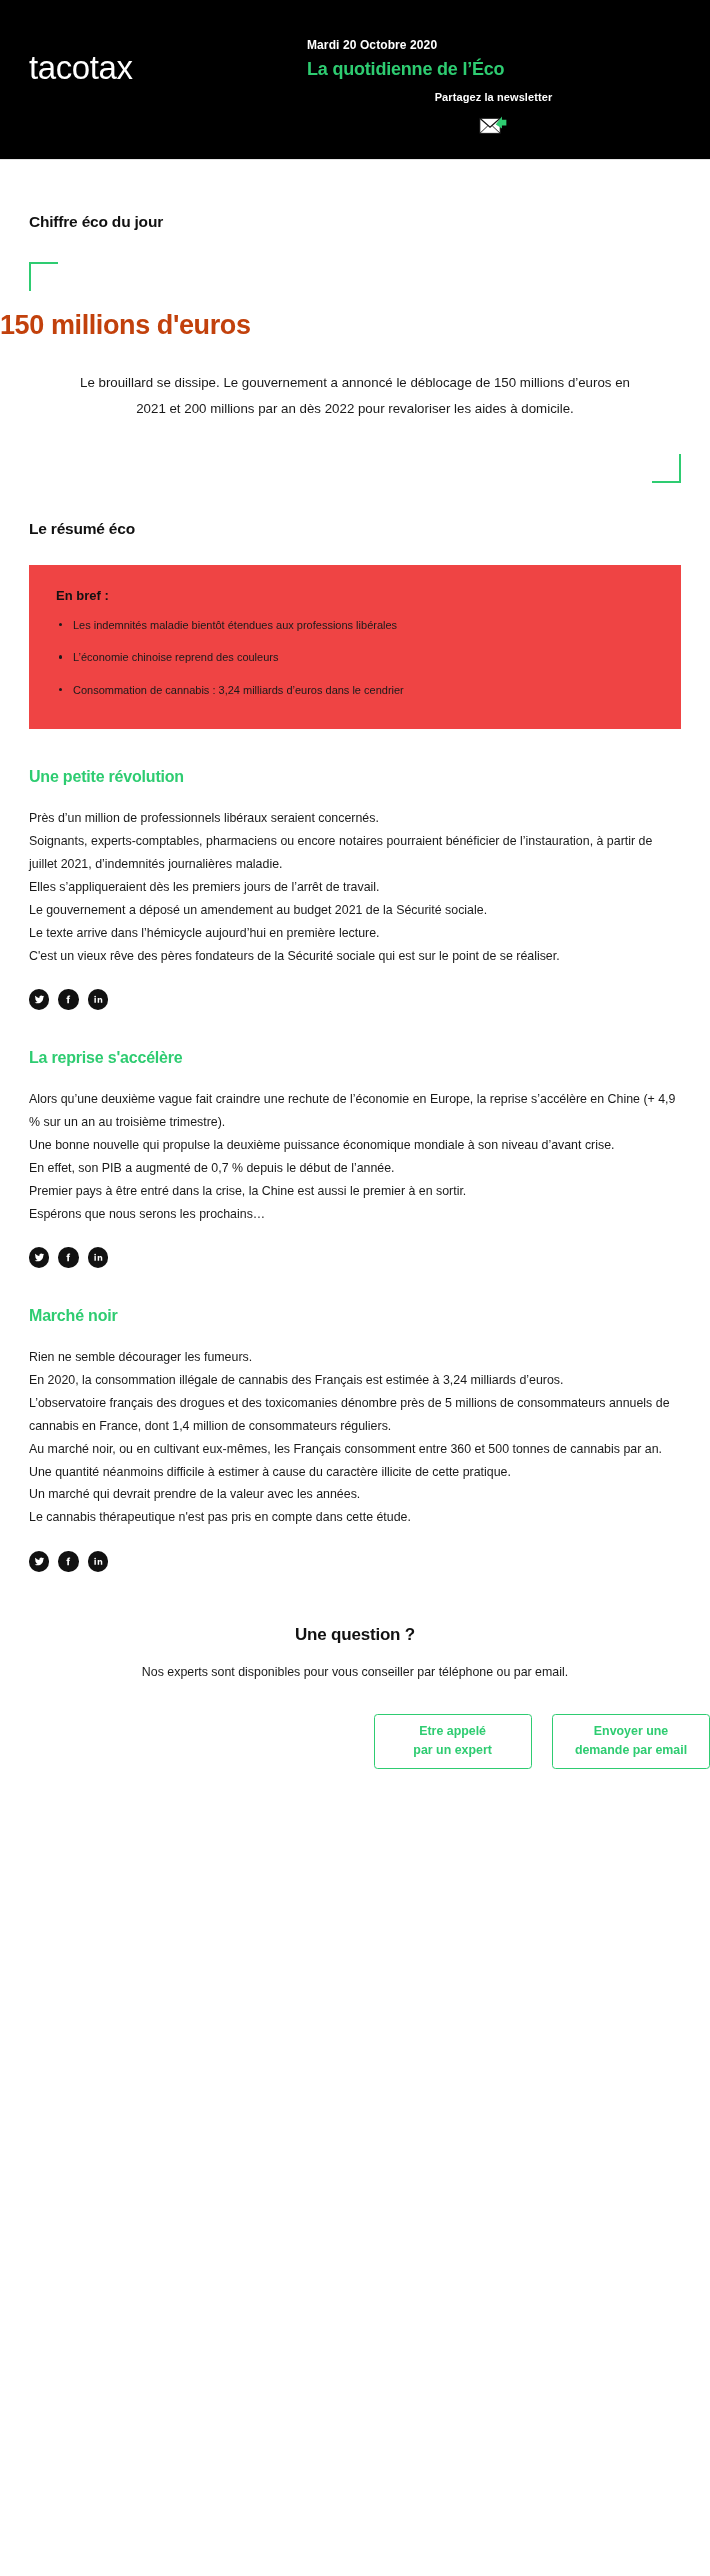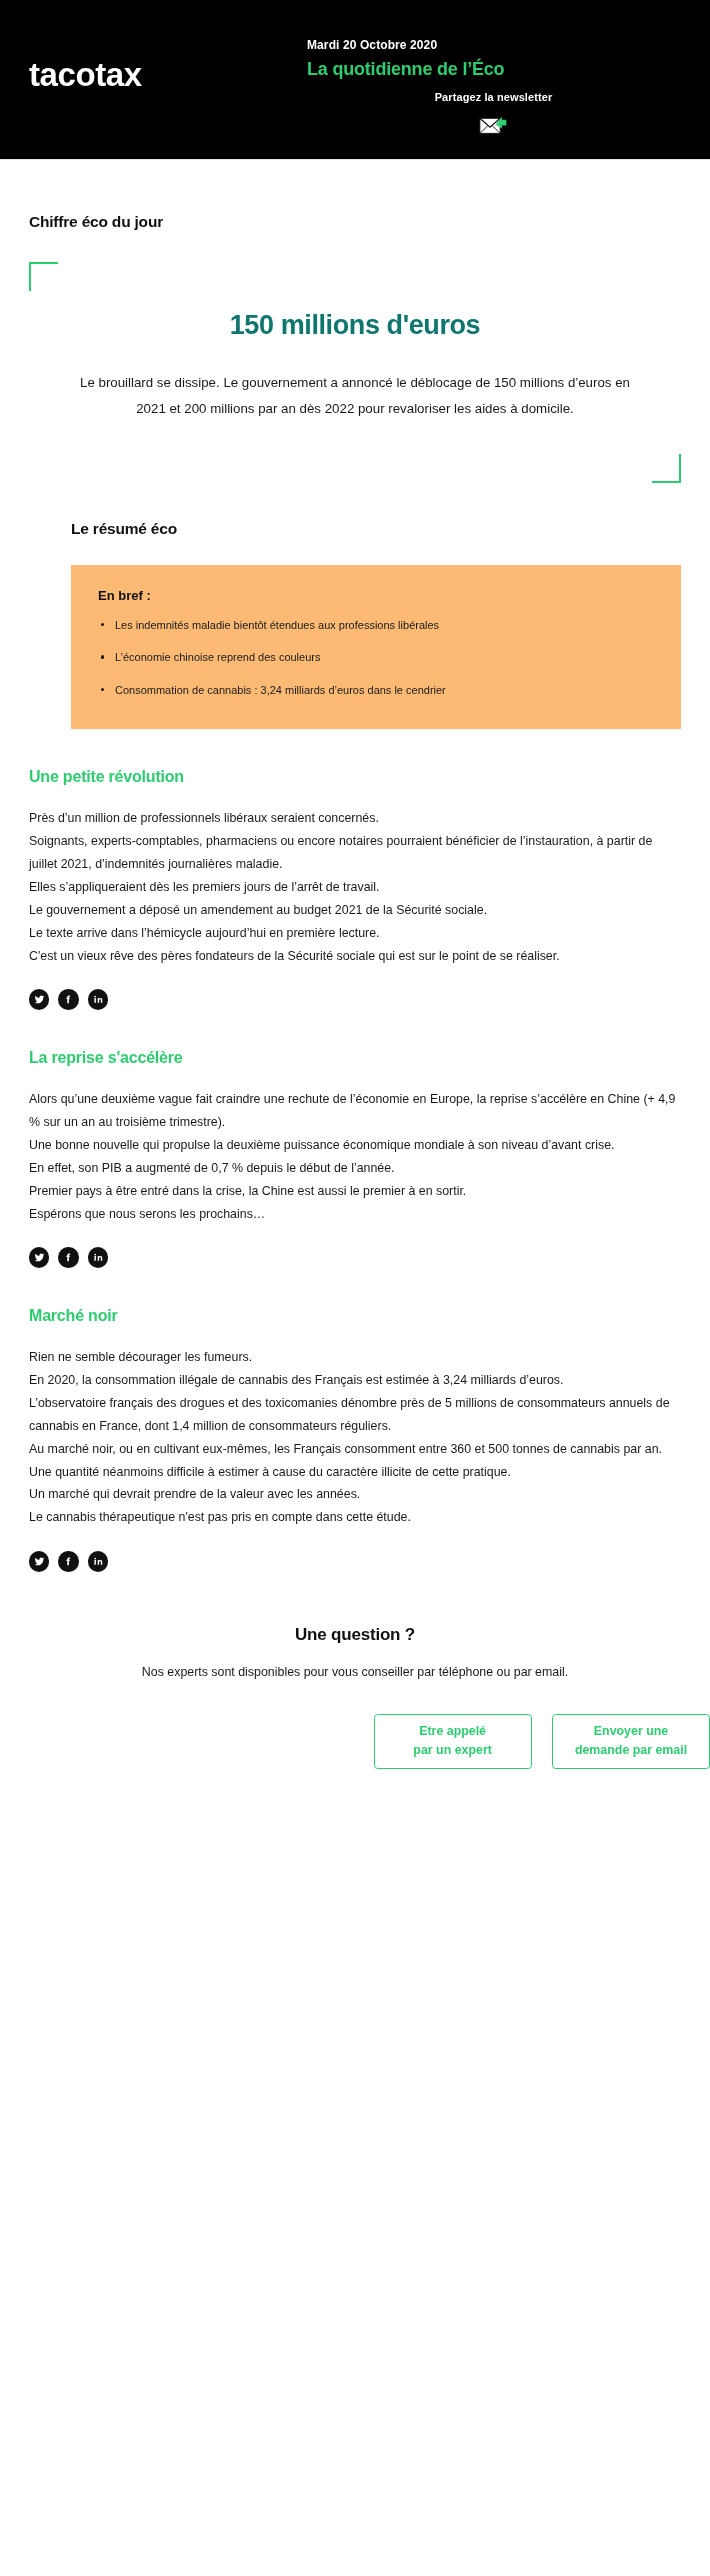--- a/index.html
+++ b/index.html
@@ -24,24 +24,24 @@
   .masthead {
     background: #000000;
     height: 160px;
     position: relative;
     box-sizing: border-box;
     border-bottom: 0.9px solid #e6e6e6;
   }
   .logo {
     position: absolute;
     left: 29px;
-    top: 58px;
+    top: 51px;
     color: #ffffff;
     font-size: 33px;
-    font-weight: 700;
+    font-weight: 400;
     letter-spacing: -0.4px;
     line-height: 1;
   }
   .masthead-right {
     position: absolute;
     right: 30px;
     top: 37px;
     text-align: left;
     width: 373px;
   }
@@ -101,24 +101,24 @@
     margin-top: 31px;
   }
   .bracket-tl {
     width: 29px;
     height: 29px;
     border-left: 2.7px solid #2ecc71;
     border-top: 2.7px solid #2ecc71;
     box-sizing: border-box;
   }
   .hero-figure {
-    text-align: center;
+    text-align: left;
     font-size: 27px;
     font-weight: 700;
-    color: #0f766e;
+    color: #c2410c;
     margin-top: 18.6px;
     letter-spacing: -0.4px;
   }
   .hero-body {
     margin: 29px auto 0 auto;
     width: 568px;
     text-align: center;
     font-size: 13.3px;
     line-height: 2.0;
     color: #1a1a1a;
@@ -131,24 +131,24 @@
   }
   .bracket-br {
     width: 29px;
     height: 29px;
     border-right: 2.7px solid #2ecc71;
     border-bottom: 2.7px solid #2ecc71;
     box-sizing: border-box;
   }
 
   
-  .resume-wrap { margin-top: 37px; padding-left: 42px; }
+  .resume-wrap { margin-top: 37px; }
   .enbref-box {
     margin: 27px 29px 0 29px;
-    background: #fdba74;
+    background: #ef4444;
     padding: 23px 27px 27px 27px;
     box-sizing: border-box;
   }
   .enbref-title {
     font-size: 13px;
     font-weight: 700;
     color: #111111;
     margin-bottom: 14px;
   }
   ul.enbref-list {

